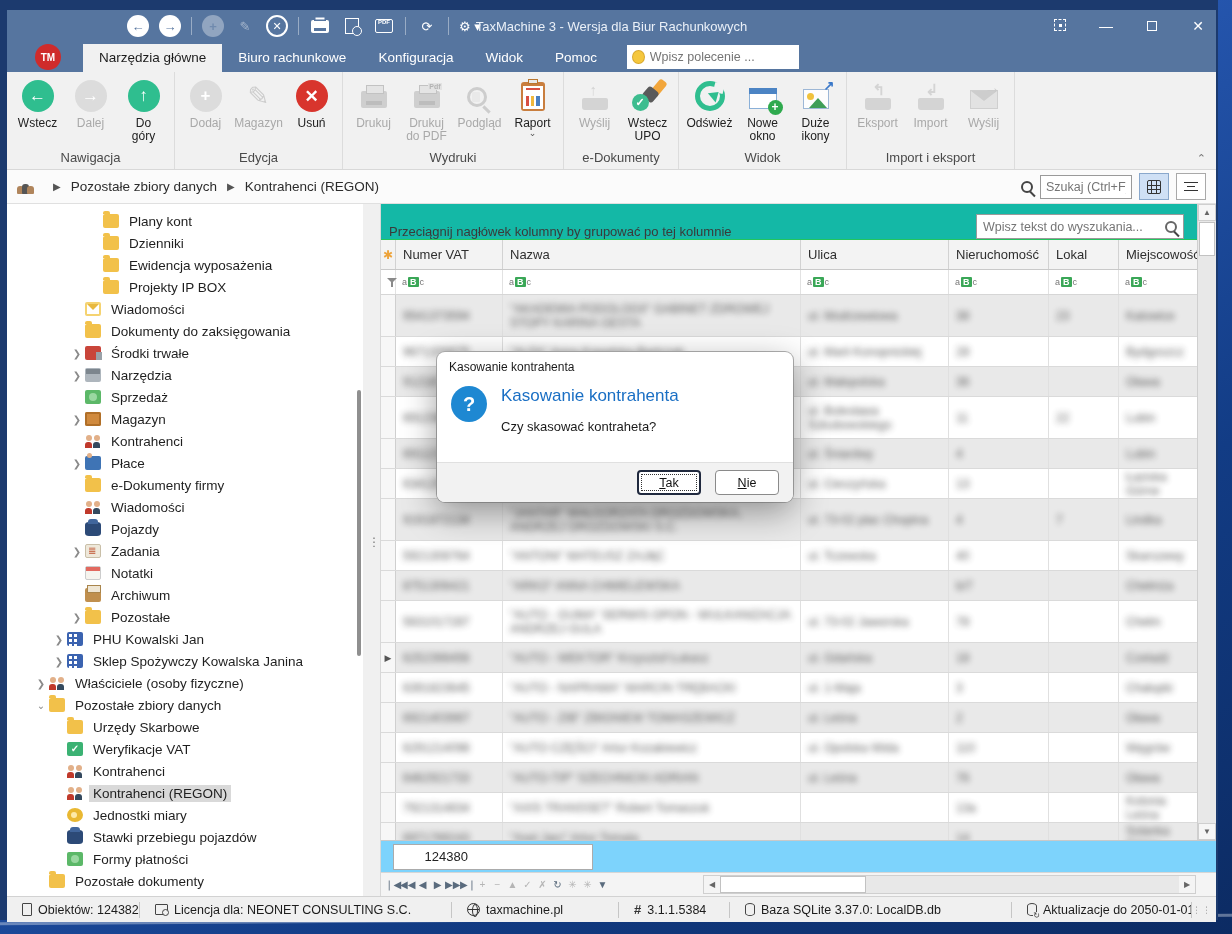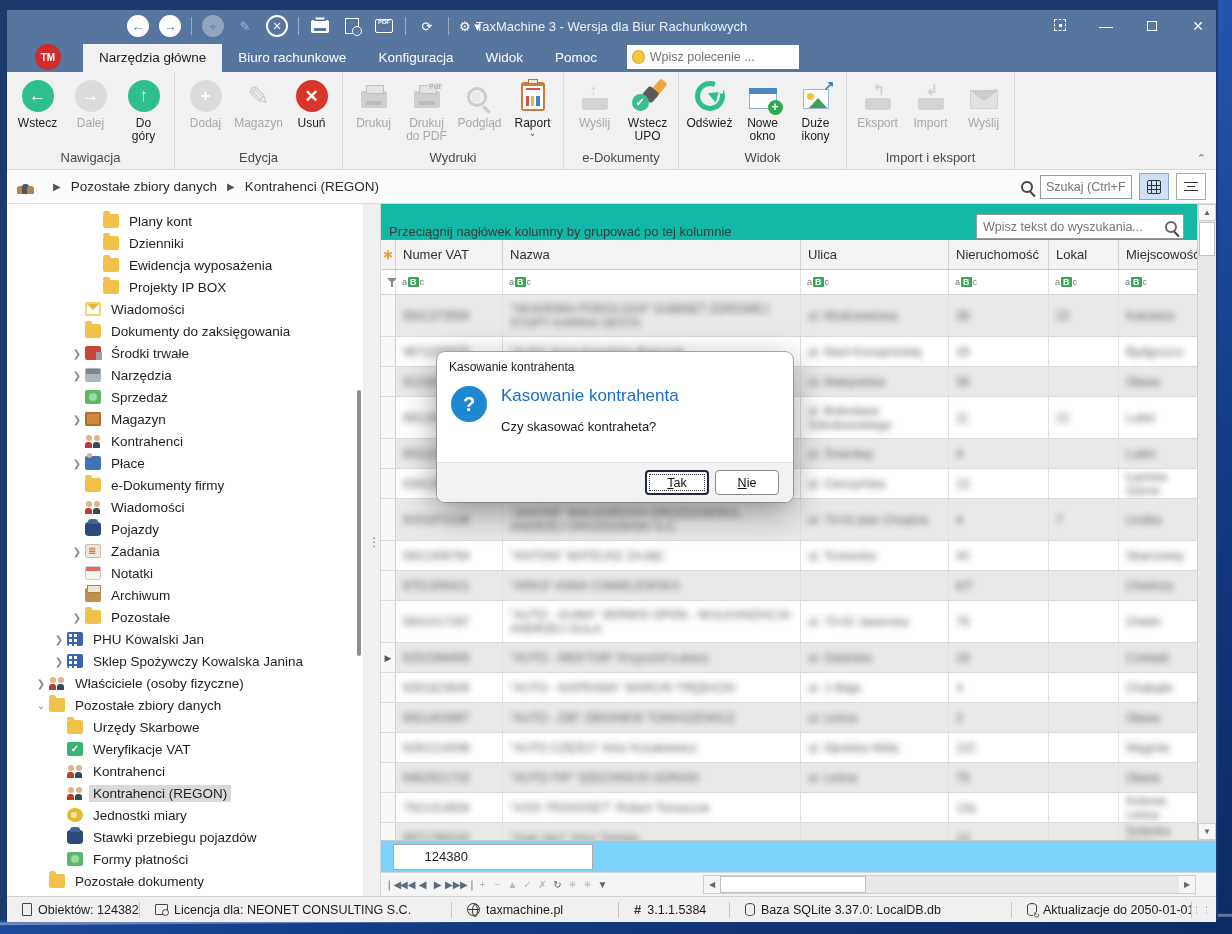--- a/index.html
+++ b/index.html
@@ -191,21 +191,21 @@
   .dialog { position:absolute; left:430px; top:352px; width:356px; height:150px; background:#fff;
     border-radius:8px; box-shadow:0 10px 34px rgba(0,0,0,.38), 0 0 0 1px #b5b5b5; z-index:60;
     display:flex; flex-direction:column; overflow:hidden; }
   .dlg-title { font-size:12px; color:#1a1a1a; padding:8px 12px 2px; }
   .dlg-body { flex:1; display:flex; padding:10px 14px 0; gap:14px; }
   .dlg-qicon { width:36px; height:36px; border-radius:50%; background:#1e88d2; color:#fff; font-size:20px; font-weight:bold;
     display:flex; align-items:center; justify-content:center; flex:none; }
   .dlg-head { font-size:17px; color:#1a6fc4; margin-bottom:13px; }
   .dlg-msg { font-size:13px; color:#1a1a1a; }
   .dlg-foot { height:40px; background:#f2f2f2; border-top:1px solid #e0e0e0; display:flex; align-items:center;
-    justify-content:flex-end; gap:6px; padding:0 14px; }
+    justify-content:flex-end; gap:14px; padding:0 14px; }
   .dbtn { min-width:64px; height:25px; background:#fff; border:1px solid #8a8a8a; border-radius:4px;
     font-size:12.5px; color:#111; font-family:inherit; }
   .dbtn u { text-decoration:underline; }
   .dbtn.primary { border:2px solid #20293e; outline:1px dotted #333; outline-offset:-5px; }
 
   
   .statusbar { height:26px; background:#f0f0f0; border-top:1px solid #d2d2d2; display:flex; align-items:center; font-size:12.5px; color:#1c1c1c; }
   .sseg { display:flex; align-items:center; gap:6px; padding:0 15px; height:16px; border-right:1px solid #c6c6c6; white-space:nowrap; overflow:hidden; }
   .sseg:last-child { border-right:0; }
   .si { flex:none; position:relative; }

